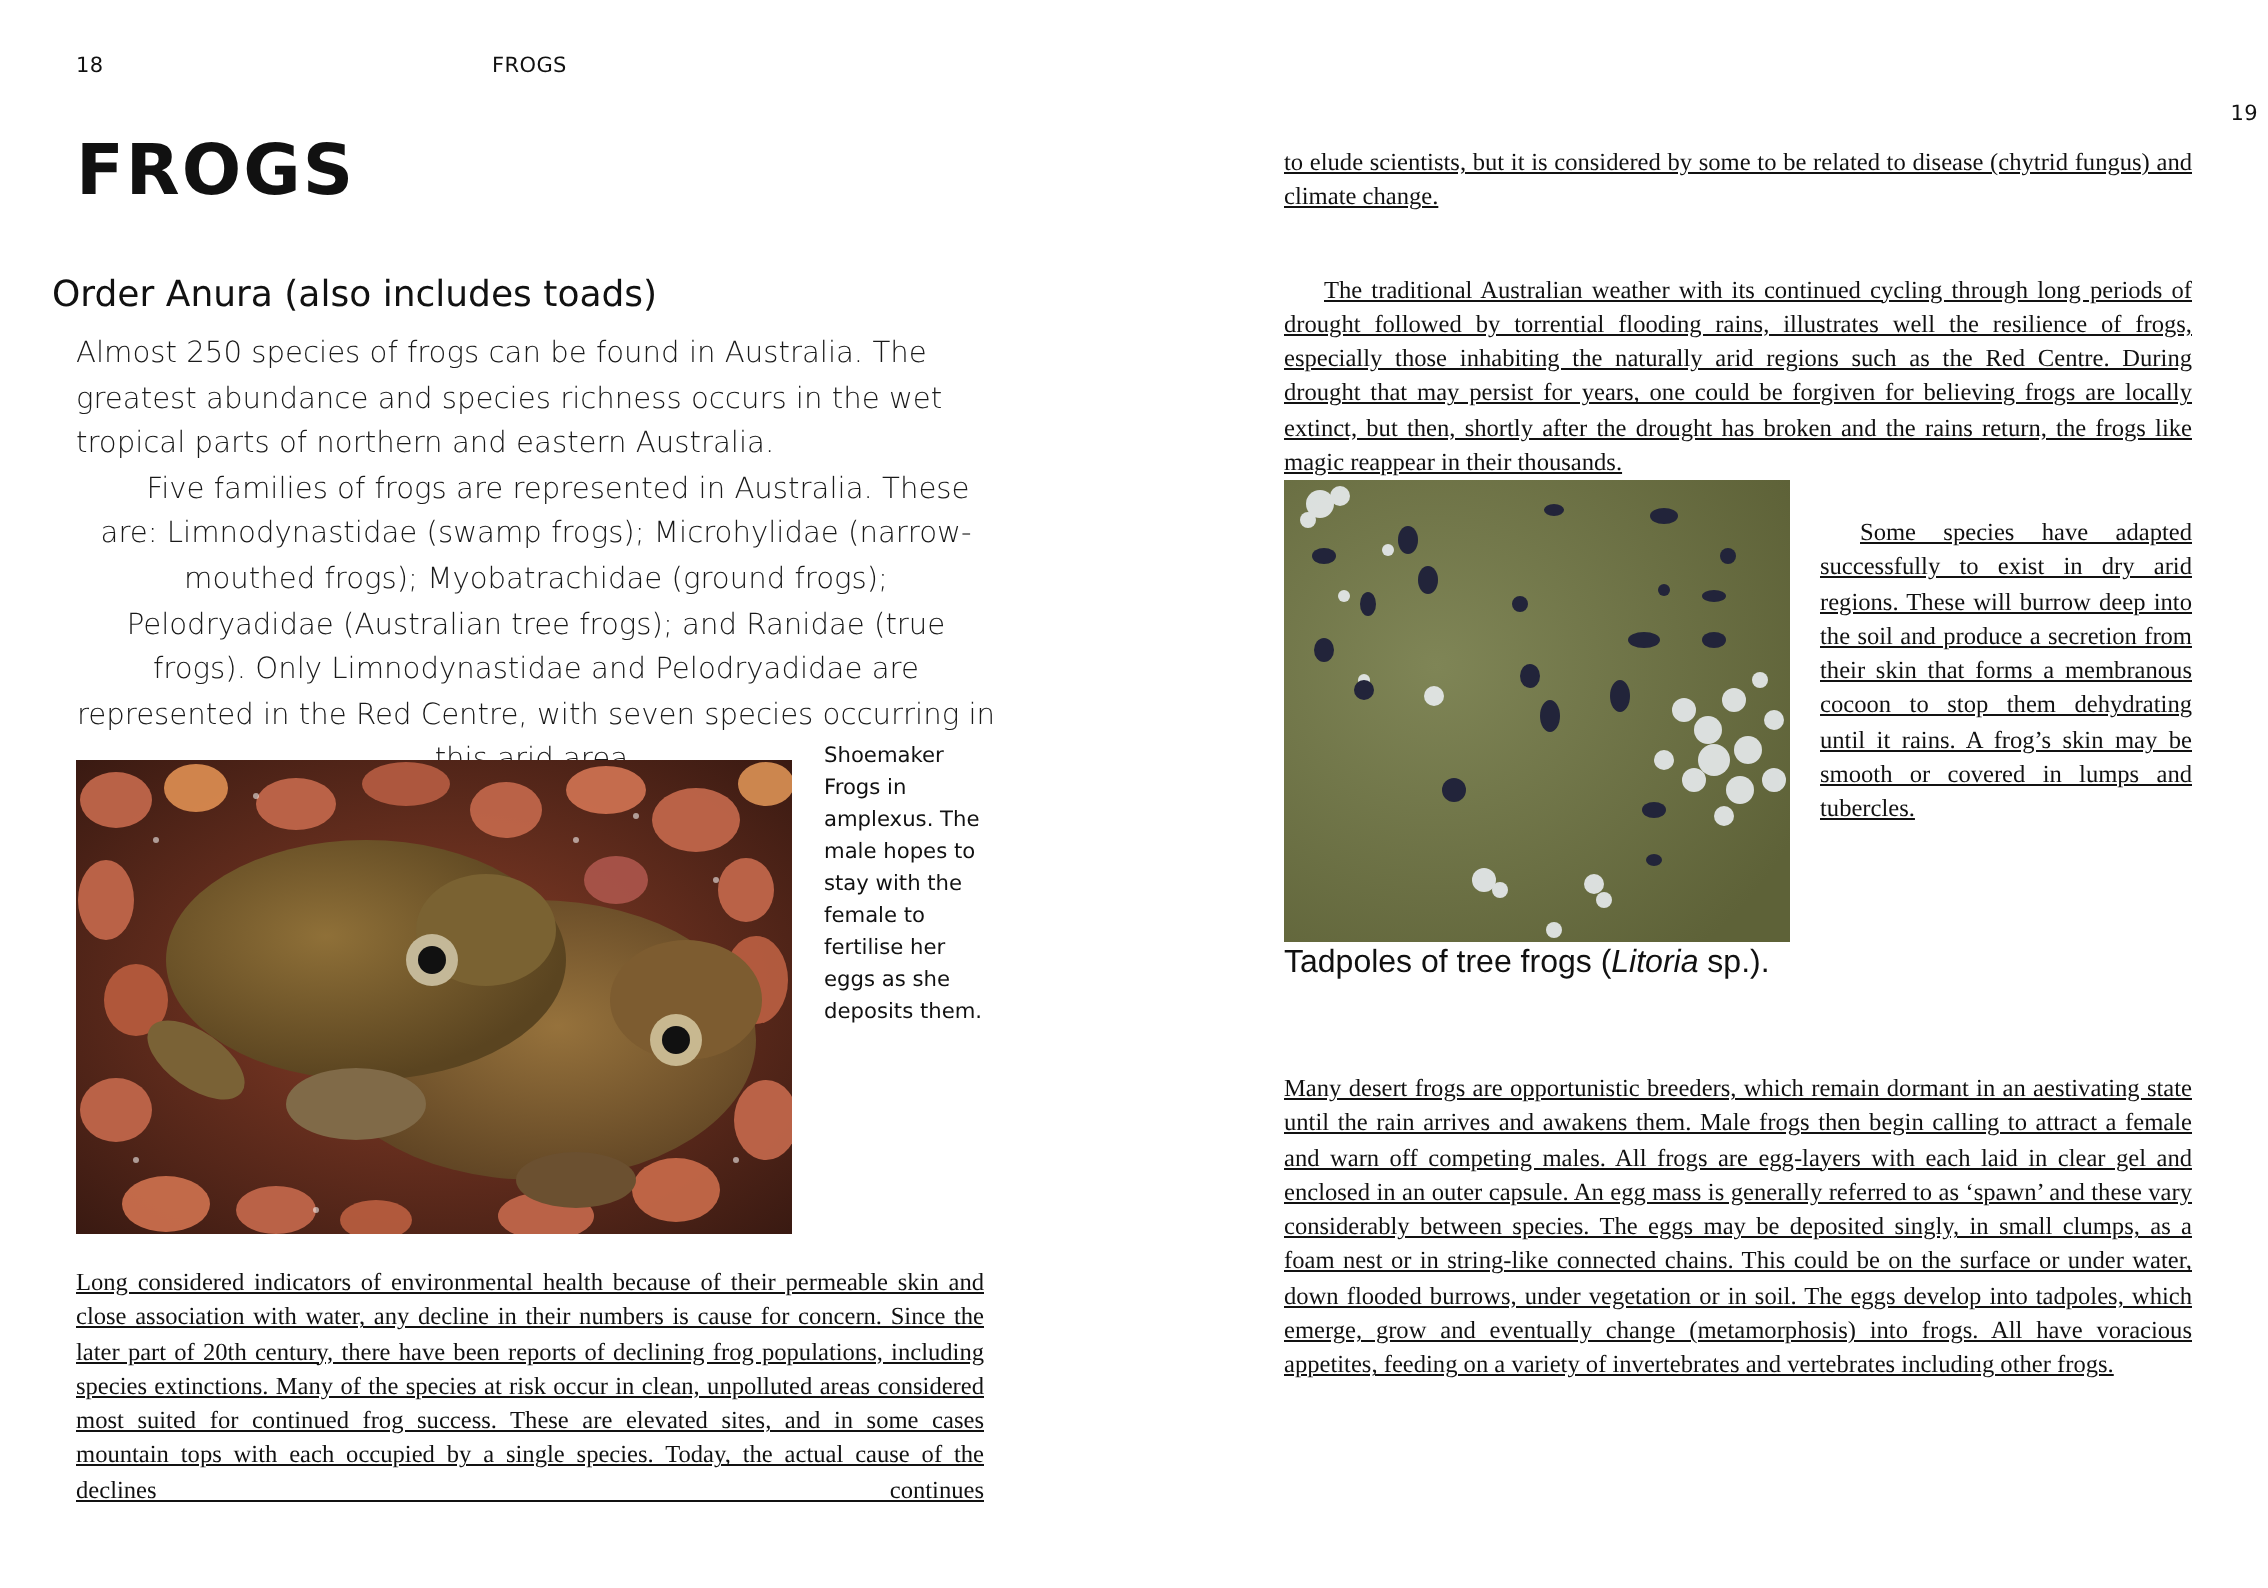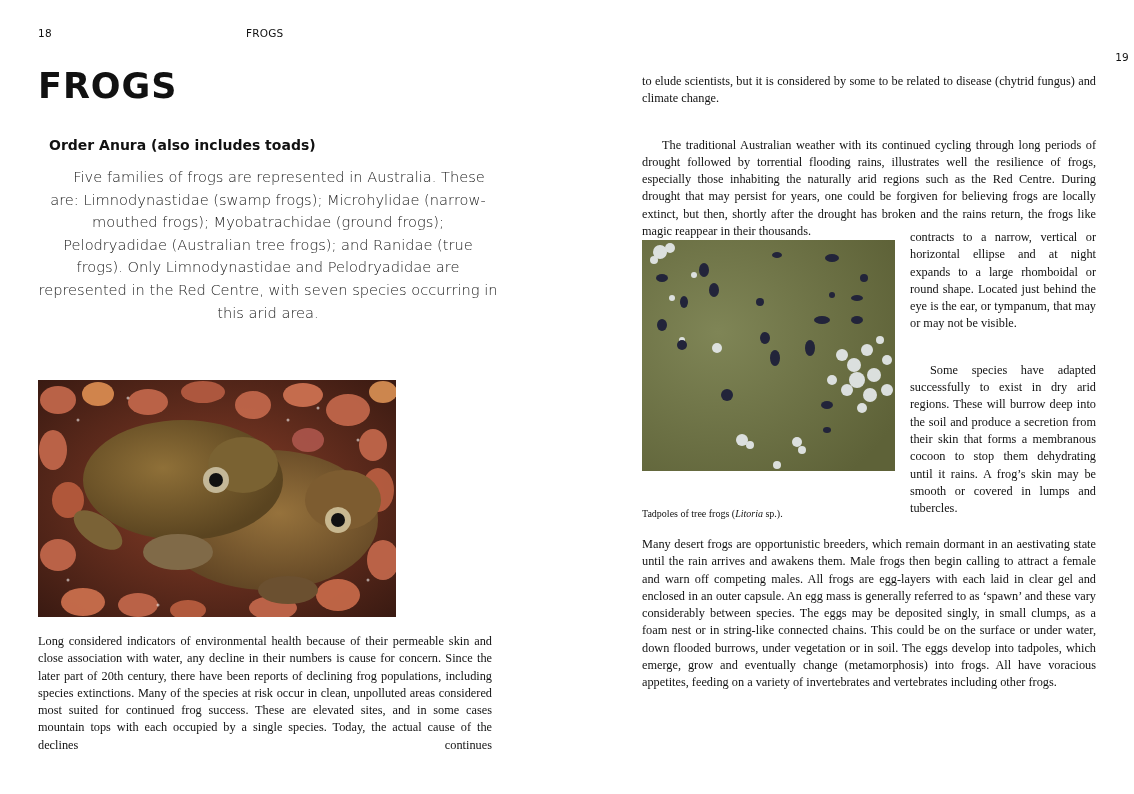--- a/index.html
+++ b/index.html
@@ -8,56 +8,57 @@
   .page-left { left: 0; width: 567px; }
   .page-right { left: 567px; width: 567px; }
   .sans { font-family: "DejaVu Sans", "Liberation Sans", sans-serif; }
 
   .folio { position: absolute; top: 27px; font-size: 10.5px; letter-spacing: 0.2px; }
   .folio-left-num { left: 38px; }
   .running-head { left: 246px; }
   .folio-right-num { right: 37px; margin-top: 24px; }
 
   .chapter-title { position: absolute; left: 38px; top: 66px; margin: 0; font-size: 35px; font-weight: bold; letter-spacing: 1px; font-family: "DejaVu Sans", sans-serif; }
-  .section-title { position: absolute; left: 49px; top: 137px; margin: 0; font-size: 14px; font-weight: bold; font-family: "DejaVu Sans", sans-serif; }
+  .section-title { position: absolute; left: 26px; top: 137px; margin: 0; font-size: 18px; font-weight: normal; font-family: "DejaVu Sans", sans-serif; }
 
   .intro { position: absolute; left: 38px; top: 166px; width: 460px; font-family: "DejaVu Sans", sans-serif; font-size: 14.6px; line-height: 22.6px; font-weight: 300; color: #1a1a1a; }
   .intro p { margin: 0; }
   .intro p.indent { text-indent: 22px; text-align: center; }
 
   .photo { position: absolute; overflow: hidden; }
   .frog-photo { left: 38px; top: 380px; width: 358px; height: 237px; }
   .tadpole-photo { left: 642px; top: 240px; width: 253px; height: 231px; }
 
   .caption-side { position: absolute; left: 412px; top: 370px; width: 80px; font-family: "DejaVu Sans", sans-serif; font-size: 10.6px; line-height: 16px; color: #111; }
 
   .body-text { font-family: "Liberation Serif", serif; font-size: 12.3px; line-height: 17.3px; text-align: justify; color: #111; }
-  .body-text p { margin: 0; }
+  .body-text p { margin: 0; text-decoration: underline; }
   .body-text p.indent { text-indent: 20px; margin-top: 29px; }
 
   .left-bottom { position: absolute; left: 38px; top: 633px; width: 454px; }
   .right-top { position: absolute; left: 75px; top: 73px; width: 454px; }
   .right-wrap { position: absolute; left: 343px; top: 229px; width: 186px; }
   .right-bottom { position: absolute; left: 75px; top: 536px; width: 454px; }
 
-  .caption-bottom { position: absolute; left: 75px; top: 508px; font-family: Liberation Serif, serif; font-size: 10px; color: #111; }
+  .caption-bottom { position: absolute; left: 75px; top: 473px; font-family: Liberation Sans, sans-serif; font-size: 16px; color: #111; }
   .caption-bottom em { font-style: italic; }
   .last-line { text-align-last: justify; }
 </style>
 </head>
 <body>
 
 <div class="page page-left">
   <div class="folio folio-left-num sans">18</div>
   <div class="folio running-head sans">FROGS</div>
 
   <h1 class="chapter-title">FROGS</h1>
   <h2 class="section-title">Order Anura (also includes toads)</h2>
 
   <div class="intro">
+    <p>Almost 250 species of frogs can be found in Australia. The greatest abundance and species richness occurs in the wet tropical parts of northern and eastern Australia.</p>
     <p class="indent">Five families of frogs are represented in Australia. These are: Limnodynastidae (swamp frogs); Microhylidae (narrow-mouthed frogs); Myobatrachidae (ground frogs); Pelodryadidae (Australian tree frogs); and Ranidae (true frogs). Only Limnodynastidae and Pelodryadidae are represented in the Red Centre, with seven species occurring in this arid area.</p>
   </div>
 
   <div class="photo frog-photo">
     <svg width="358" height="237" viewBox="0 0 358 237">
       <defs>
         <radialGradient id="gravelBg" cx="50%" cy="50%" r="70%">
           <stop offset="0%" stop-color="#8a3f28"></stop>
           <stop offset="100%" stop-color="#3a1a12"></stop>
         </radialGradient>
@@ -114,36 +115,36 @@
           <circle cx="250" cy="40" r="1.5"></circle>
         <circle cx="320" cy="60" r="1.5"></circle>
           <circle cx="30" cy="200" r="1.5"></circle>
           <circle cx="330" cy="200" r="1.5"></circle>
         <circle cx="120" cy="225" r="1.5"></circle>
           <circle cx="280" cy="28" r="1.5"></circle>
       </g>
     </svg>
   </div>
 
+  <div class="caption-side">Shoemaker Frogs in amplexus. The male hopes to stay with the female to fertilise her eggs as she deposits them.</div>
 
   <div class="body-text left-bottom">
     <p class="last-line">Long considered indicators of environmental health because of their permeable skin and close association with water, any decline in their numbers is cause for concern. Since the later part of 20th century, there have been reports of declining frog populations, including species extinctions. Many of the species at risk occur in clean, unpolluted areas considered most suited for continued frog success. These are elevated sites, and in some cases mountain tops with each occupied by a single species. Today, the actual cause of the declines continues</p>
   </div>
 </div>
 
 <div class="page page-right">
   <div class="folio folio-right-num sans">19</div>
 
   <div class="body-text right-top">
     <p>to elude scientists, but it is considered by some to be related to disease (chytrid fungus) and climate change.</p>
     <p class="indent">The traditional Australian weather with its continued cycling through long periods of drought followed by torrential flooding rains, illustrates well the resilience of frogs, especially those inhabiting the naturally arid regions such as the Red Centre. During drought that may persist for years, one could be forgiven for believing frogs are locally extinct, but then, shortly after the drought has broken and the rains return, the frogs like magic reappear in their thousands.</p>
   </div>
 
   <div class="body-text right-wrap">
-    <p>contracts to a narrow, vertical or horizontal ellipse and at night expands to a large rhomboidal or round shape. Located just behind the eye is the ear, or tympanum, that may or may not be visible.</p>
     <p class="indent">Some species have adapted successfully to exist in dry arid regions. These will burrow deep into the soil and produce a secretion from their skin that forms a membranous cocoon to stop them dehydrating until it rains. A frog’s skin may be smooth or covered in lumps and tubercles.</p>
   </div>
 
   <div class="photo tadpole-photo" style="left:75px;">
     <svg width="253" height="231" viewBox="0 0 253 231">
       <defs>
         <radialGradient id="water" cx="30%" cy="40%" r="80%">
           <stop offset="0%" stop-color="#7f8556"></stop>
           <stop offset="100%" stop-color="#5e6238"></stop>
         </radialGradient>

